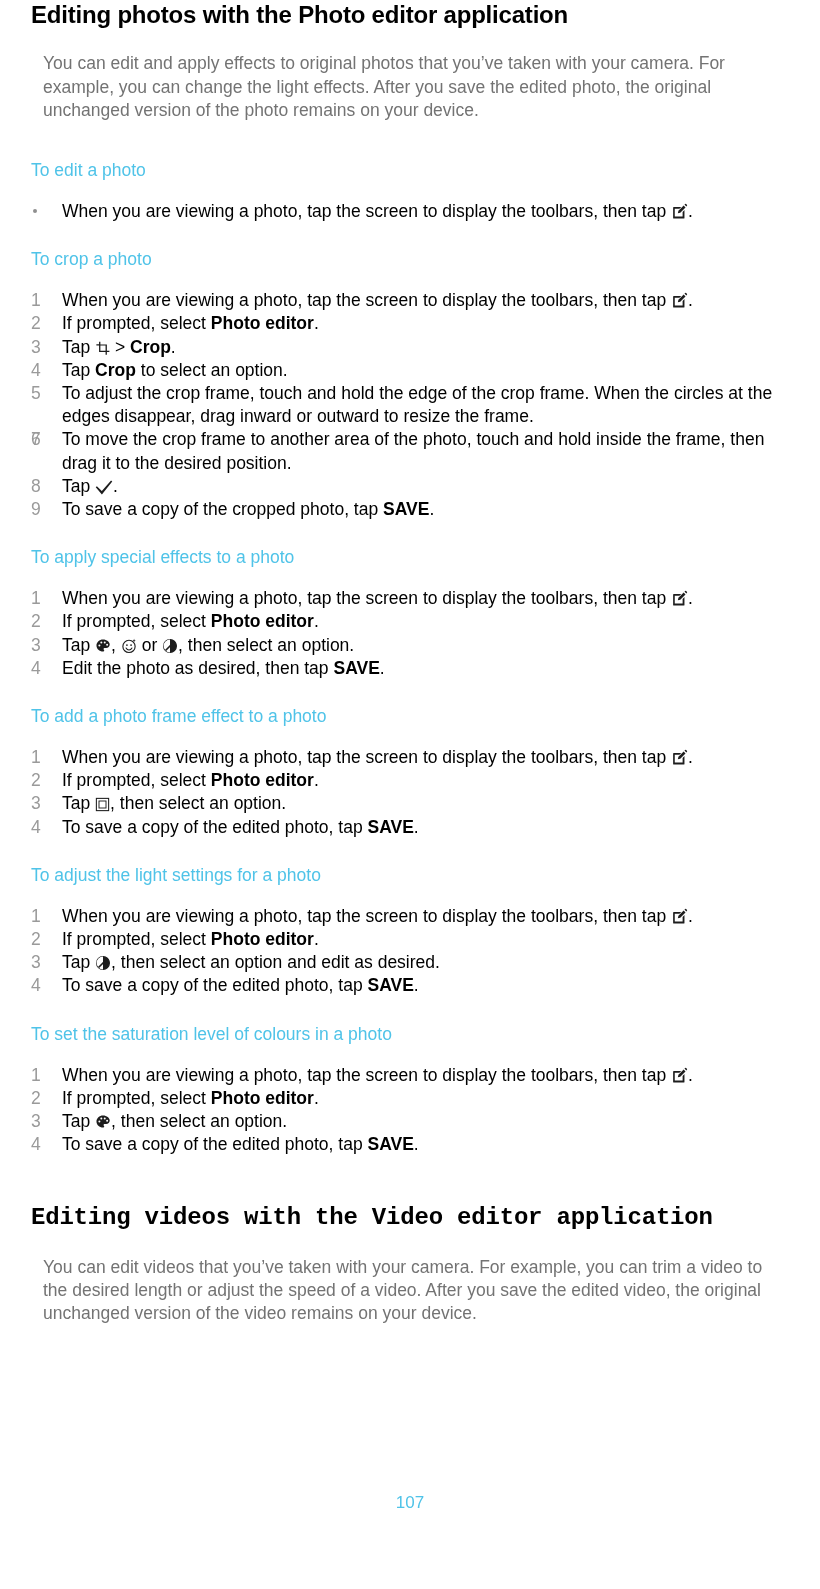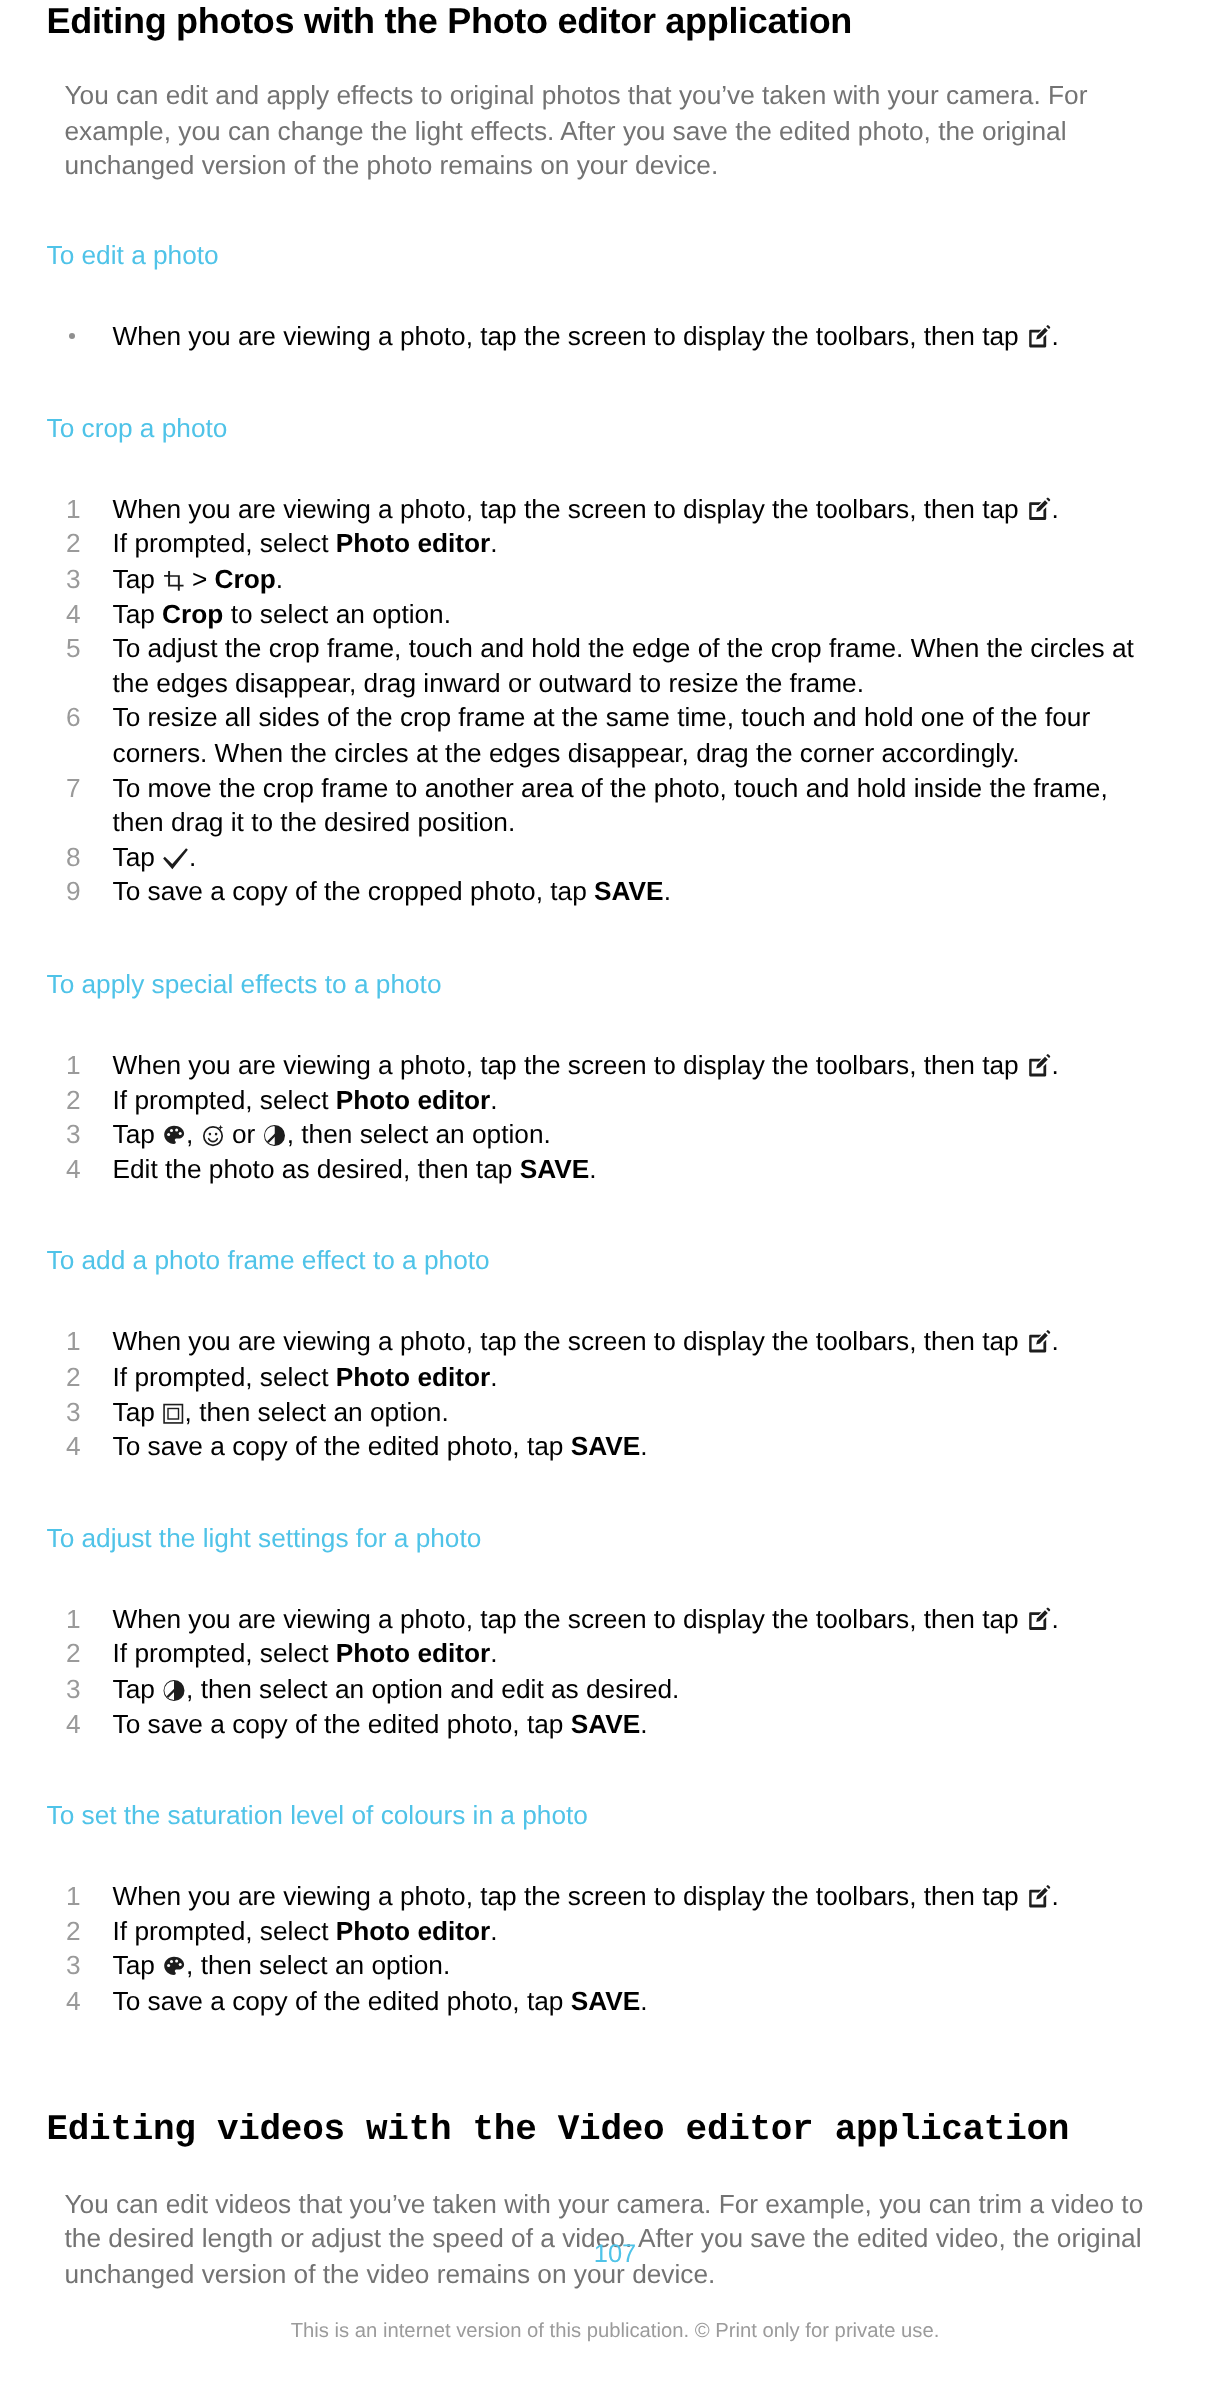--- a/index.html
+++ b/index.html
@@ -47,21 +47,21 @@
   .sub-heading {
     font-size: 17.5px;
     color: #4FC3E8;
     line-height: 1.2;
     margin: 0;
   }
 
   
   ol.steps, ul.steps {
     list-style: none;
-    margin: 13px;
+    margin: 0;
     padding: 0;
   }
   ol.steps > li, ul.steps > li {
     position: relative;
     padding-left: 31px;
     font-size: 17.5px;
     line-height: 23.2px;
     color: #000;
   }
   ol.steps > li .marker {
@@ -151,21 +151,21 @@
       <path d="M3 5.5h11.5l-2.6 2.6H5.3v11.1h11.1v-6.6l2.6-2.6V21a1 1 0 0 1-1 1H4a1 1 0 0 1-1-1V6.5a1 1 0 0 1 1-1z" fill="#1d1d1d"></path>
       <path d="M13.1 13.6l-3.5.9.9-3.5 7.4-7.4 2.6 2.6-7.4 7.4z" fill="#1d1d1d"></path>
       <path d="M19 2.2l2.6 2.6.9-.9a.9.9 0 0 0 0-1.3l-1.3-1.3a.9.9 0 0 0-1.3 0l-.9.9z" fill="#1d1d1d"></path>
     </svg></span>.</span></li>
         <li><span class="marker">2</span><span>If prompted, select <b>Photo editor</b>.</span></li>
         <li><span class="marker">3</span><span>Tap <span class="ic" style="width: 15px; height: 15px;"><svg width="15" height="15" viewBox="0 0 24 24">
       <path d="M6.5 1v4.2H2.2v2.1h4.3v10.4h10.4v4.3h2.1v-4.3H23v-2.1h-4v-10H8.6V1H6.5zm2.1 6.3h8.3v8.3H8.6V7.3z" fill="#1d1d1d"></path>
     </svg></span> &gt; <b>Crop</b>.</span></li>
         <li><span class="marker">4</span><span>Tap <b>Crop</b> to select an option.</span></li>
         <li><span class="marker">5</span><span>To adjust the crop frame, touch and hold the edge of the crop frame. When the circles at the edges disappear, drag inward or outward to resize the frame.</span></li>
-        <li><span class="marker">6</span><span>To resize all sides of the crop frame at the same time, touch and hold one of the four corners. When the circles at the edges disappear, drag the corner accordingly.</span></li>
+        <li><span class="marker">6</span></li>
         <li><span class="marker">7</span><span>To move the crop frame to another area of the photo, touch and hold inside the frame, then drag it to the desired position.</span></li>
         <li><span class="marker">8</span><span>Tap <span class="ic" style="width: 18px; height: 15px;"><svg width="18" height="15" viewBox="0 0 24 20">
       <path d="M1 9.8l1.5-1.6 6.6 6.5L21.4 0.6 23 2 9.2 19.4z" fill="#1d1d1d"></path>
     </svg></span>.</span></li>
         <li><span class="marker">9</span><span>To save a copy of the cropped photo, tap <b>SAVE</b>.</span></li>
       </ol>
       <div class="gap-md"></div>
       <div class="sub-heading">To apply special effects to a photo</div>
       <div class="gap-sm"></div>
       <ol class="steps">
@@ -247,14 +247,13 @@
       <circle cx="18.2" cy="10.1" r="1.5" fill="#ffffff"></circle>
     </svg></span>, then select an option.</span></li>
         <li><span class="marker">4</span><span>To save a copy of the edited photo, tap <b>SAVE</b>.</span></li>
       </ol>
       <div class="gap-xl"></div>
       <h1 class="chapter-title second">Editing videos with the Video editor application</h1>
       <p class="intro">You can edit videos that you’ve taken with your camera. For example, you can trim a video to the desired length or adjust the speed of a video. After you save the edited video, the original unchanged version of the video remains on your device.</p>
     </div>
 
   <div class="page-number">107</div>
-  <div class="disclaimer">This is an internet version of this publication. © Print only for private use.</div>
 </div>
 
 </body></html>

